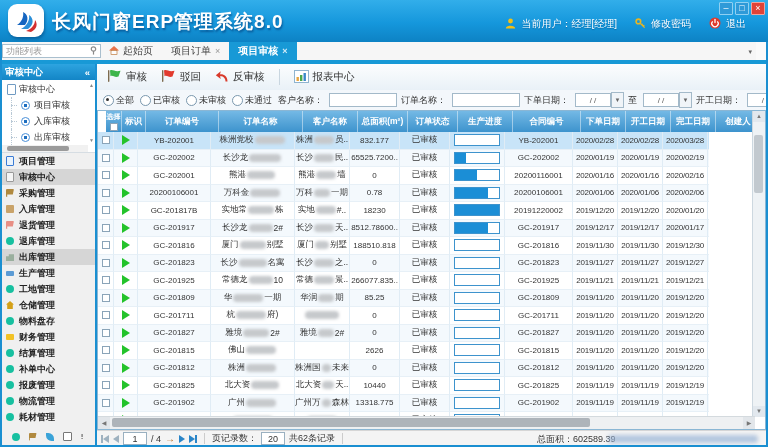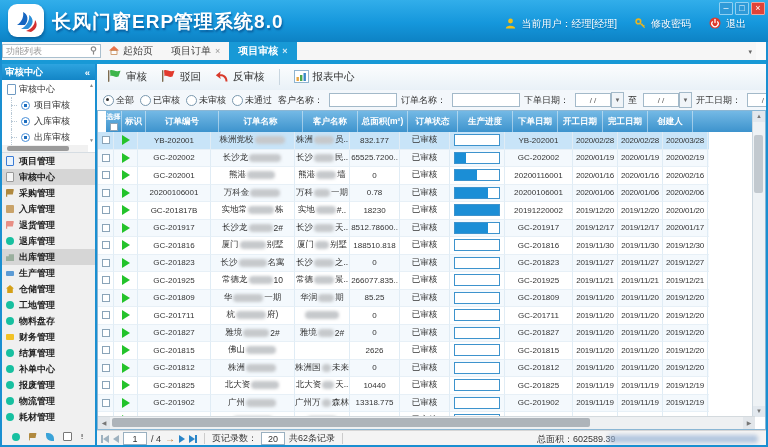--- a/index.html
+++ b/index.html
@@ -268,26 +268,26 @@
         </div>
         <div class="mod selected">
           <span class="mi factory"></span>
           <span>出库管理</span>
         </div>
         <div class="mod">
           <span class="mi machine"></span>
           <span>生产管理</span>
         </div>
         <div class="mod">
+          <span class="mi dot"></span>
+          <span>工地管理</span>
+        </div>
+        <div class="mod">
           <span class="mi home-gold"></span>
           <span>仓储管理</span>
-        </div>
-        <div class="mod">
-          <span class="mi dot"></span>
-          <span>工地管理</span>
         </div>
         <div class="mod">
           <span class="mi dot"></span>
           <span>物料盘存</span>
         </div>
         <div class="mod">
           <span class="mi folder-yellow"></span>
           <span>财务管理</span>
         </div>
         <div class="mod">
@@ -401,20 +401,23 @@
             <span>客户名称</span>
           </div>
           <div class="hcell" style="width: 50px; flex: 0 0 50px;">
             <span>总面积(m²)</span>
           </div>
           <div class="hcell" style="width: 50px; flex: 0 0 50px;">
             <span>订单状态</span>
           </div>
           <div class="hcell" style="width: 55px; flex: 0 0 55px;">
             <span>生产进度</span>
+          </div>
+          <div class="hcell" style="width: 68px; flex: 0 0 68px;">
+            <span>合同编号</span>
           </div>
           <div class="hcell" style="width: 45px; flex: 0 0 45px;">
             <span>下单日期</span>
           </div>
           <div class="hcell" style="width: 45px; flex: 0 0 45px;">
             <span>开工日期</span>
           </div>
           <div class="hcell" style="width: 45px; flex: 0 0 45px;">
             <span>完工日期</span>
           </div>

